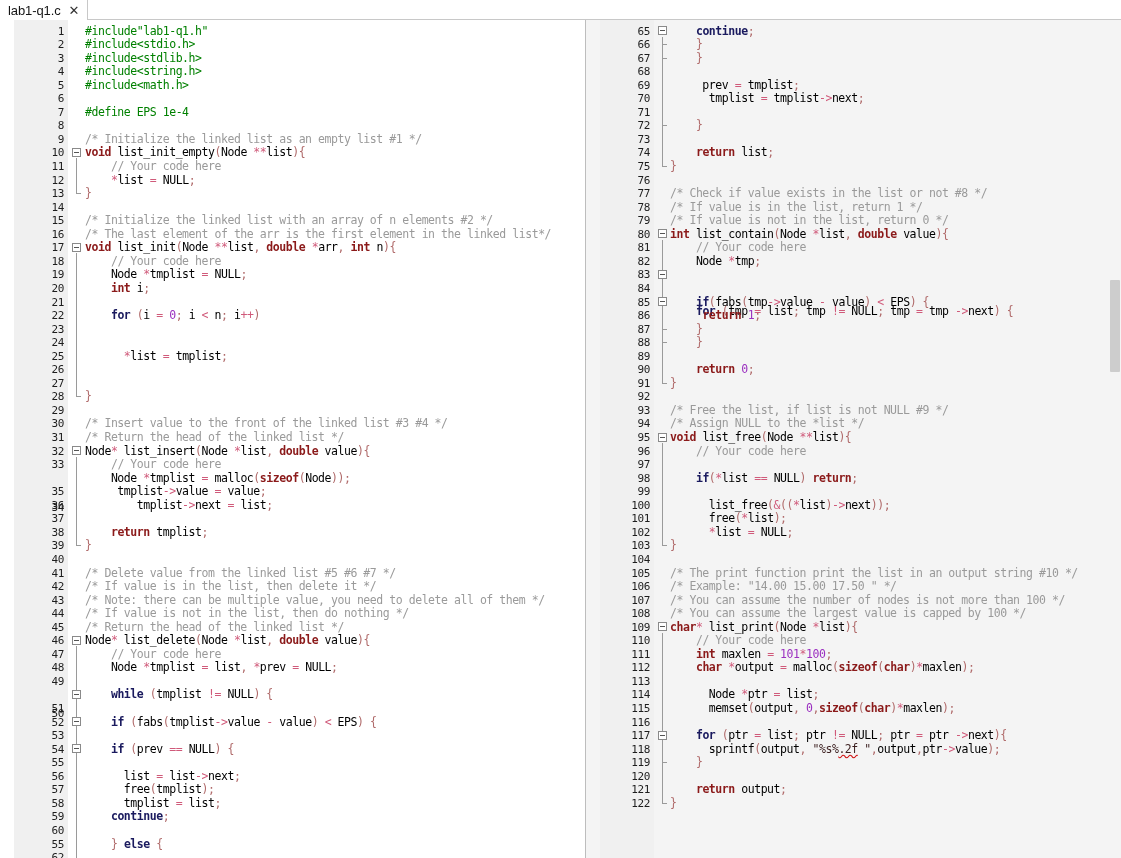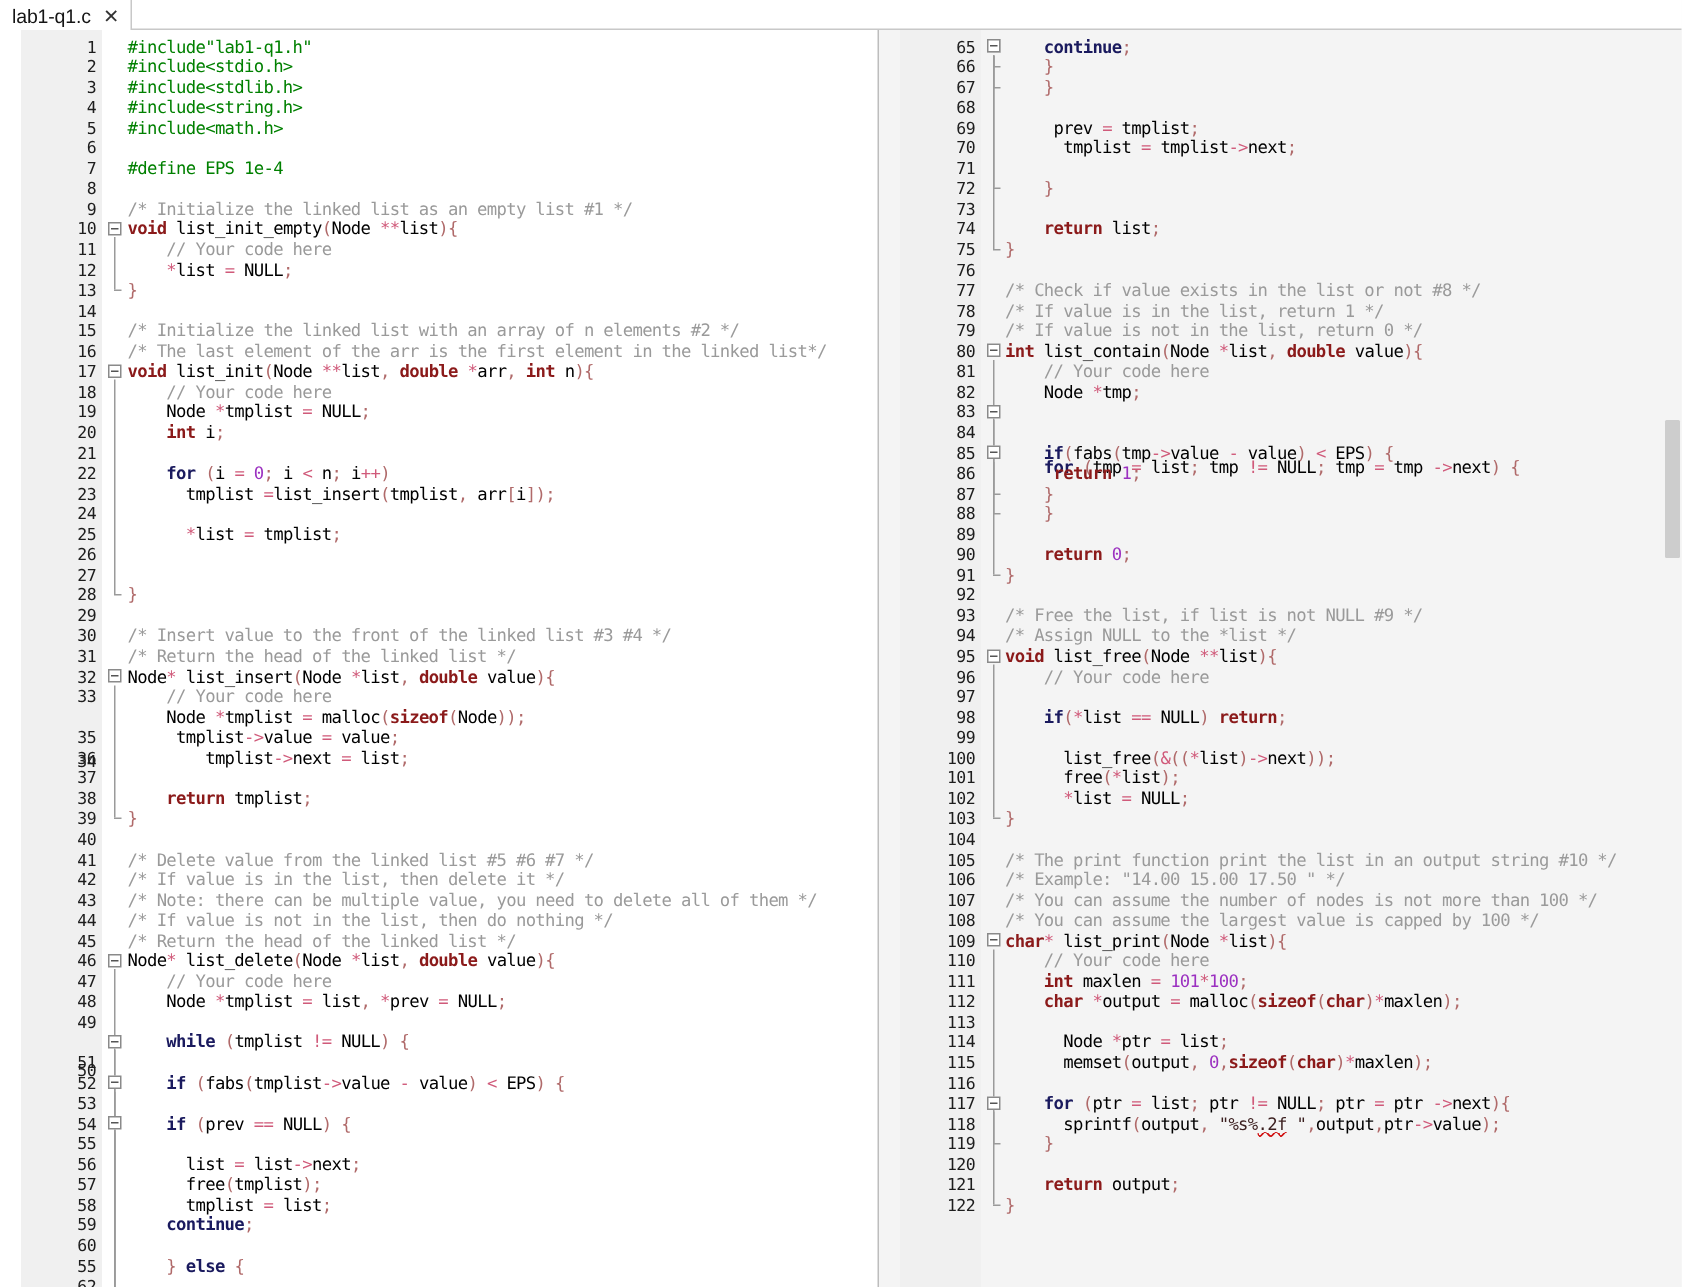--- a/index.html
+++ b/index.html
@@ -250,21 +250,20 @@
         <div class="cline" style="top: 167.1px;"><span class="t-brc">}</span></div>
         <div class="cline" style="top: 180.65px;">&nbsp;</div>
         <div class="cline" style="top: 194.2px;"><span class="t-cmt">/* Initialize the linked list with an array of n elements #2 */</span></div>
         <div class="cline" style="top: 207.75px; text-align: right;"><span class="t-cmt">/* The last element of the arr is the first element in the linked list*/</span></div>
         <div class="cline" style="top: 221.3px;"><span class="t-kw">void</span> list_init<span class="t-brc">(</span>Node <span class="t-op">**</span>list<span class="t-brc">,</span> <span class="t-kw">double</span> <span class="t-op">*</span>arr<span class="t-brc">,</span> <span class="t-kw">int</span> n<span class="t-brc">)</span><span class="t-brc">{</span></div>
         <div class="cline" style="top: 234.85px;">    <span class="t-cmt">// Your code here</span></div>
         <div class="cline" style="top: 248.4px;">    Node <span class="t-op">*</span>tmplist <span class="t-op">=</span> NULL<span class="t-brc">;</span></div>
         <div class="cline" style="top: 261.95px;">    <span class="t-kw">int</span> i<span class="t-brc">;</span></div>
         <div class="cline" style="top: 275.5px;">&nbsp;</div>
         <div class="cline" style="top: 289.05px;">    <span class="t-kw2">for</span> <span class="t-brc">(</span>i <span class="t-op">=</span> <span class="t-num">0</span><span class="t-brc">;</span> i <span class="t-op">&lt;</span> n<span class="t-brc">;</span> i<span class="t-op">++</span><span class="t-brc">)</span></div>
-        <div class="cline" style="top: 302.6px;">      tmplist <span class="t-op">=</span>list_insert<span class="t-brc">(</span>tmplist<span class="t-brc">,</span> arr<span class="t-brc">[</span>i<span class="t-brc">]</span><span class="t-brc">)</span><span class="t-brc">;</span></div>
         <div class="cline" style="top: 316.15px;">&nbsp;</div>
         <div class="cline" style="top: 329.7px;">      <span class="t-op">*</span>list <span class="t-op">=</span> tmplist<span class="t-brc">;</span></div>
         <div class="cline" style="top: 343.25px;">&nbsp;</div>
         <div class="cline" style="top: 356.8px;">&nbsp;</div>
         <div class="cline" style="top: 370.35px;"><span class="t-brc">}</span></div>
         <div class="cline" style="top: 383.9px;">&nbsp;</div>
         <div class="cline" style="top: 397.45px;"><span class="t-cmt">/* Insert value to the front of the linked list #3 #4 */</span></div>
         <div class="cline" style="top: 411px;"><span class="t-cmt">/* Return the head of the linked list */</span></div>
         <div class="cline" style="top: 424.55px;">Node<span class="t-op">*</span> list_insert<span class="t-brc">(</span>Node <span class="t-op">*</span>list<span class="t-brc">,</span> <span class="t-kw">double</span> value<span class="t-brc">)</span><span class="t-brc">{</span></div>
         <div class="cline" style="top: 438.1px;">    <span class="t-cmt">// Your code here</span></div>

